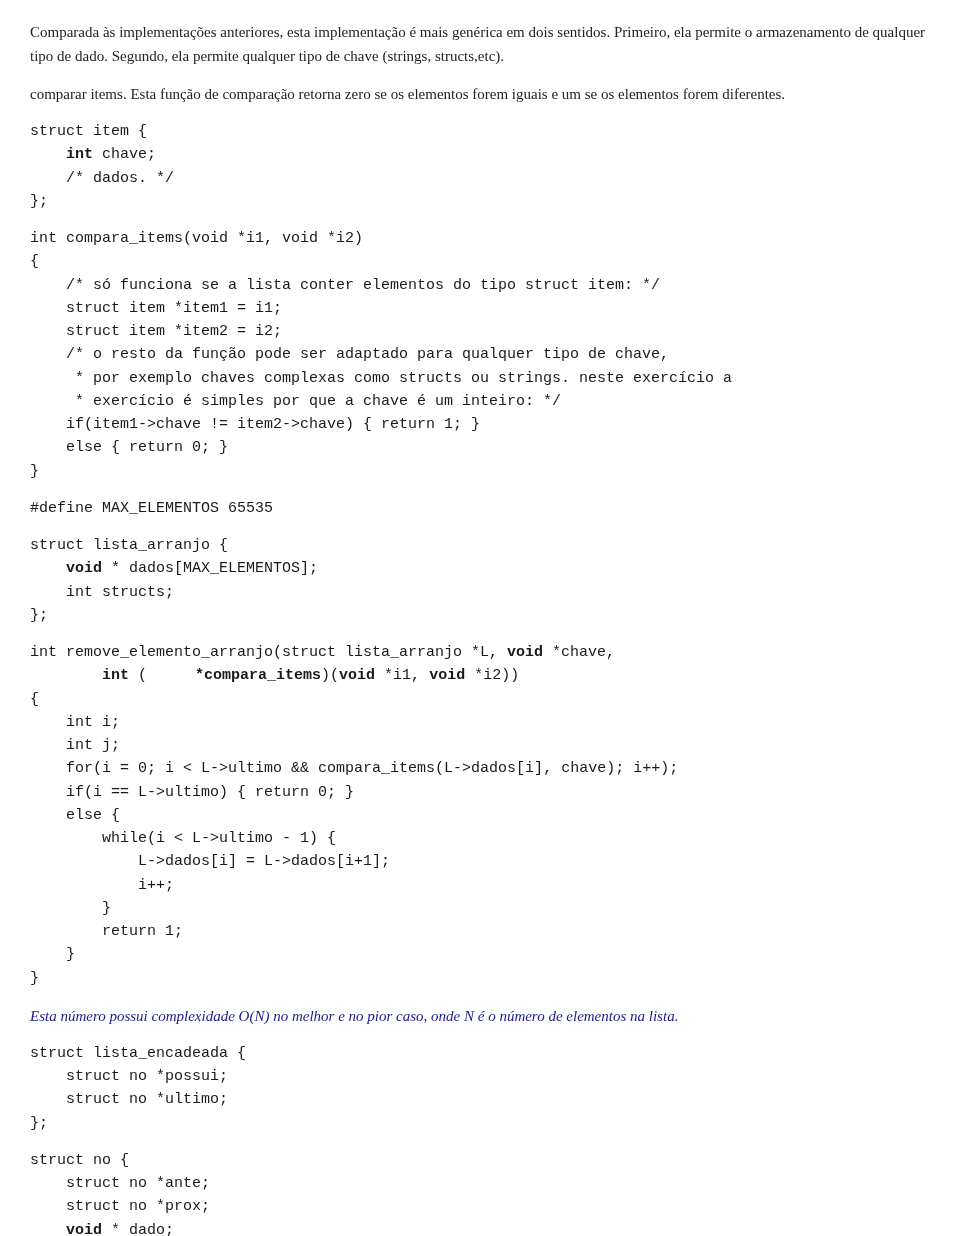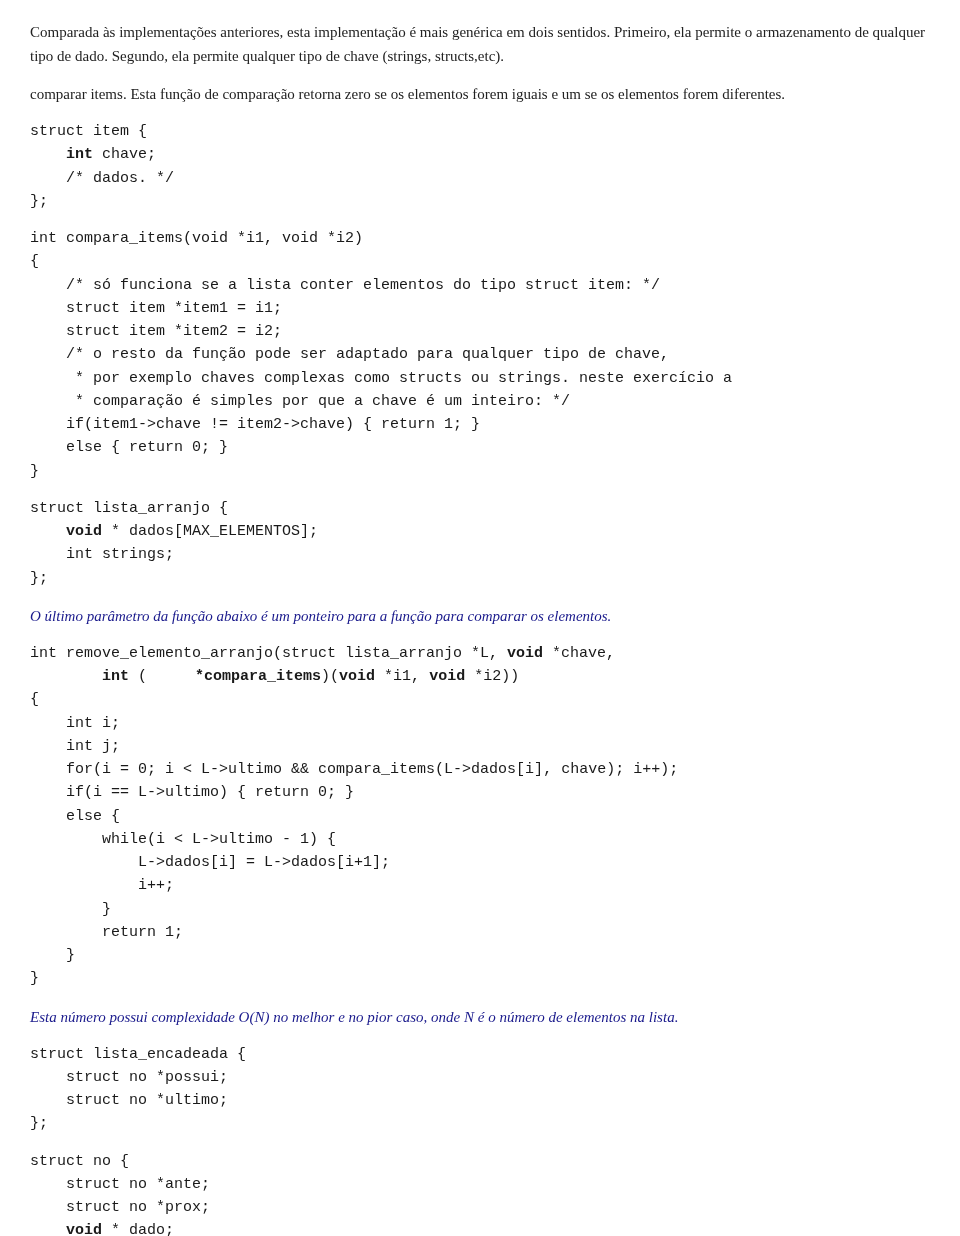--- a/index.html
+++ b/index.html
@@ -39,29 +39,29 @@
 <span><span>    </span><span style="font-weight: bold;">int</span><span> chave;</span></span>
 <span><span>    /* dados. */</span></span>
 <span><span>};</span></span></div>
     <div class="code-block"><span><span>int compara_items(void *i1, void *i2)</span></span>
 <span><span>{</span></span>
 <span><span>    /* só funciona se a lista conter elementos do tipo struct item: */</span></span>
 <span><span>    struct item *item1 = i1;</span></span>
 <span><span>    struct item *item2 = i2;</span></span>
 <span><span>    /* o resto da função pode ser adaptado para qualquer tipo de chave,</span></span>
 <span><span>     * por exemplo chaves complexas como structs ou strings. neste exercício a</span></span>
-<span><span>     * comparação é simples por que a chave é um inteiro: */</span></span>
+<span><span>     * exercício é simples por que a chave é um inteiro: */</span></span>
 <span><span>    if(item1-&gt;chave != item2-&gt;chave) { return 1; }</span></span>
 <span><span>    else { return 0; }</span></span>
 <span><span>}</span></span></div>
+    <div class="code-block"><span><span>#define MAX_ELEMENTOS 65535</span></span></div>
     <div class="code-block"><span><span>struct lista_arranjo {</span></span>
 <span><span>    </span><span style="font-weight: bold;">void</span><span> * dados[MAX_ELEMENTOS];</span></span>
-<span><span>    int strings;</span></span>
+<span><span>    int structs;</span></span>
 <span><span>};</span></span></div>
-    <div class="italic-block">O último parâmetro da função abaixo é um ponteiro para a função para comparar os elementos.</div>
     <div class="code-block"><span><span>int remove_elemento_arranjo(struct lista_arranjo *L, </span><span style="font-weight: bold;">void</span><span> *chave,</span></span>
 <span><span>        </span><span style="font-weight: bold;">int</span><span> (</span><span style="font-weight: bold; margin-left: 48px;">*compara_items</span><span>)(</span><span style="font-weight: bold;">void</span><span> *i1, </span><span style="font-weight: bold;">void</span><span> *i2))</span></span>
 <span><span>{</span></span>
 <span><span>    int i;</span></span>
 <span><span>    int j;</span></span>
 <span><span>    for(i = 0; i &lt; L-&gt;ultimo &amp;&amp; </span><span style="font-weight: normal;">compara_items</span><span>(</span><span style="font-weight: normal;">L-&gt;dados[i]</span><span>, chave); i++);</span></span>
 <span><span>    if(i == L-&gt;ultimo) { return 0; }</span></span>
 <span><span>    else {</span></span>
 <span><span>        while(i &lt; L-&gt;ultimo - 1) {</span></span>
 <span><span>            L-&gt;dados[i] = L-&gt;dados[i+1];</span></span>

